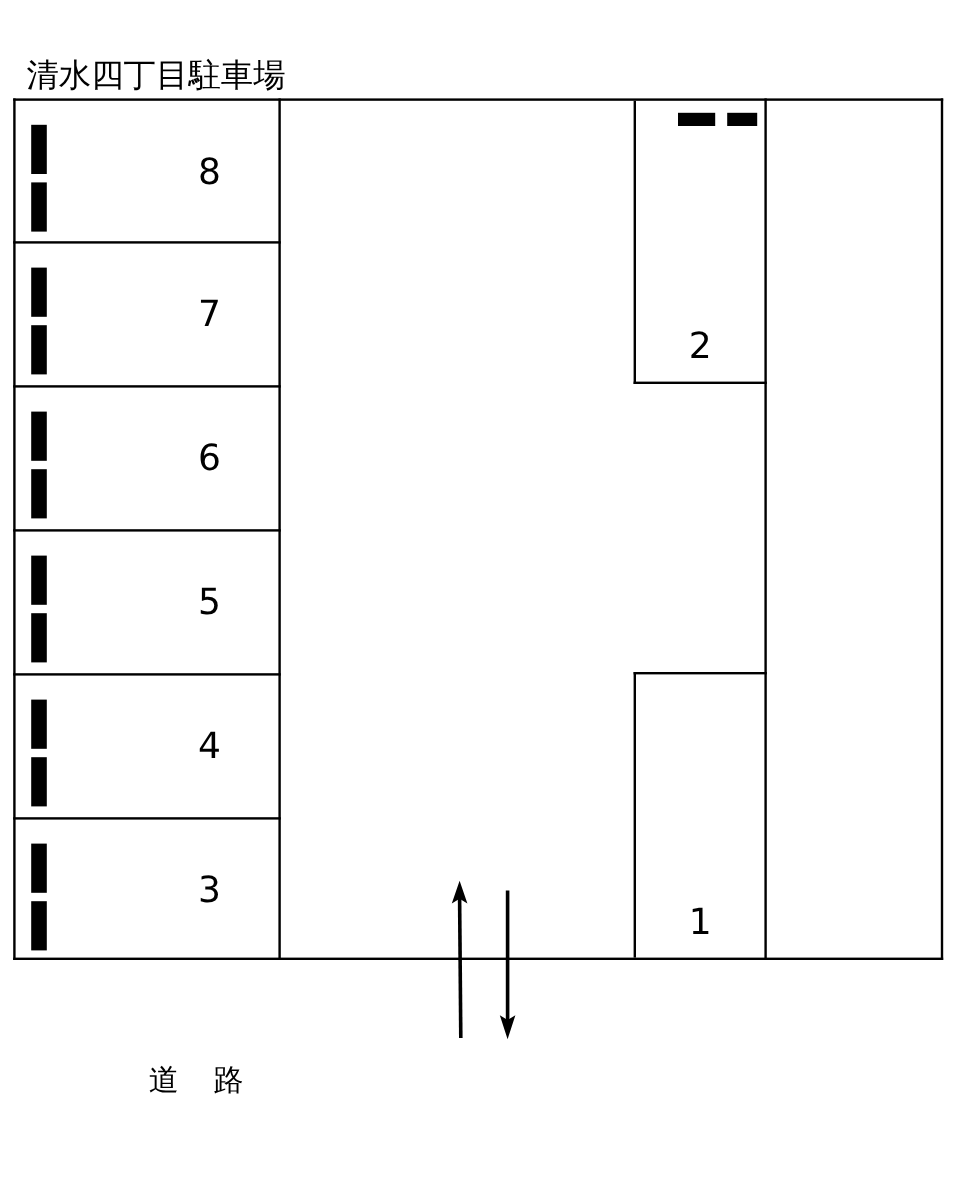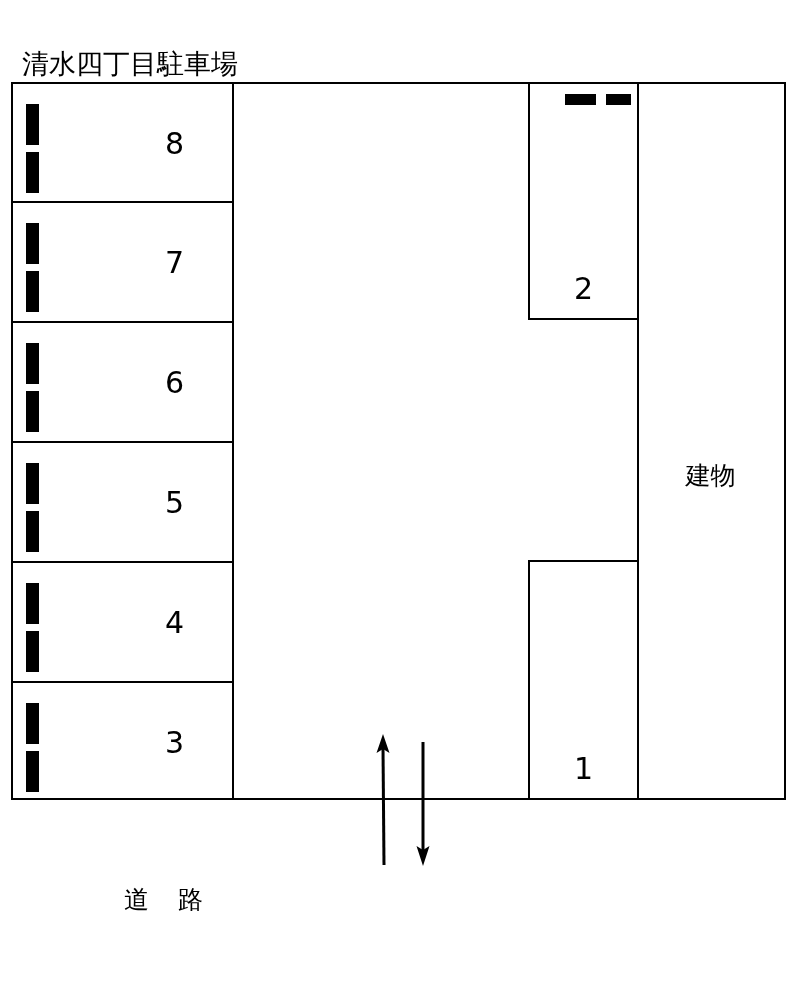--- a/index.html
+++ b/index.html
@@ -234,23 +234,20 @@
   </div>
   <div class="edge h row-div" style="top:599px;"></div>
 
   <div class="stall-left" style="top:601px;">
     <div class="mark-v a"></div>
     <div class="mark-v b"></div>
     <div class="stall-num">3</div>
   </div>
 
   <div class="bldg-left-edge"></div>
-  <div class="building">
-    <div class="building-label">建物</div>
-  </div>
 
   <div class="stall-2">
     <div class="box-left"></div>
     <div class="box-bottom"></div>
     <div class="mark-h a"></div>
     <div class="mark-h b"></div>
     <div class="stall-num">2</div>
   </div>
 
   <div class="stall-1">

